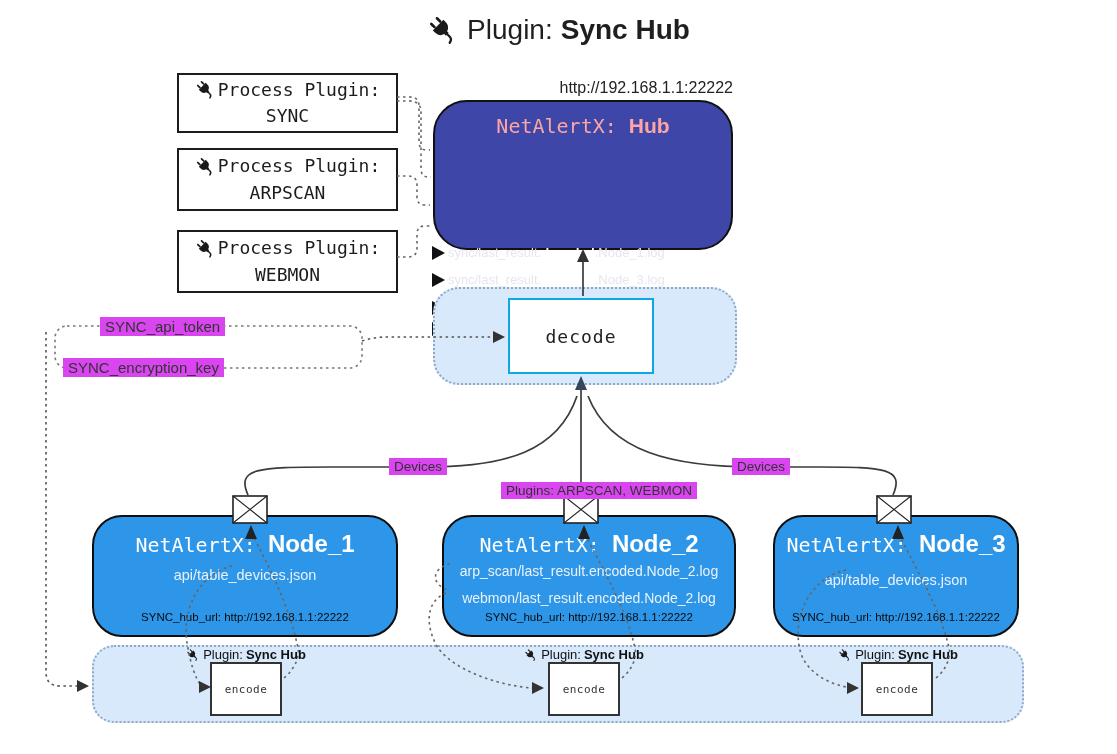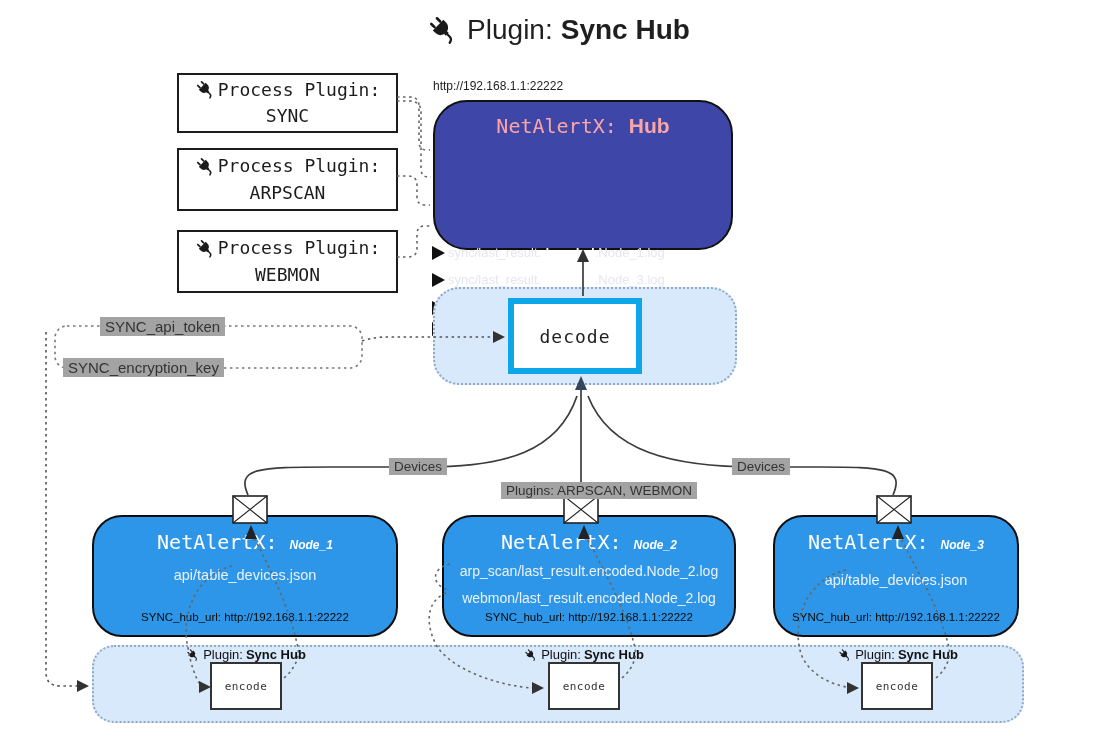--- a/index.html
+++ b/index.html
@@ -28,60 +28,60 @@
   .hub{position:absolute; left:433px; top:100px; width:300px; height:150px; background:var(--hub_fill);
        border:2.5px solid #111; border-radius:34px;}
   .hub-title{position:absolute; left:0; right:0; top:12px; text-align:center; color:#fca5a5;
              font-family:"DejaVu Sans Mono", monospace; font-size:20px;}
   .hub-title .name{font-family:"Liberation Sans", sans-serif; font-weight:bold; font-size:21px;}
   .hub-row{position:absolute; left:6px; display:flex; align-items:center; white-space:nowrap;
            font-size:13px; color:#E6E6F0;}
   .hub-row .tri{width:0; height:0; border-left:13px solid #111; border-top:7px solid transparent; border-bottom:7px solid transparent; margin-right:3px; margin-left:-9px;}
   .hub-row b{color:#fff;}
   #hubrow-0{top:143px;} #hubrow-1{top:170px;} #hubrow-2{top:198px;} #hubrow-3{top:219px;}
-  .hub-url{position:absolute; left:433px; top:79px; width:300px; text-align:left; font-size:12px; color:#222;}
+  .hub-url{position:absolute; left:433px; top:79px; width:300px; text-align:right; font-size:16px; color:#222;}
 
   
   .decode-wrap{position:absolute; left:433px; top:287px; width:304px; height:98px; background:var(--band_fill);
                border:2px dotted var(--band_border); border-radius:26px;}
-  .decode-box{position:absolute; left:508px; top:298px; width:134px; height:76px; background:#fff; border:6px solid #0ea5e9;
+  .decode-box{position:absolute; left:508px; top:298px; width:146px; height:76px; background:#fff; border:2px solid #0ea5e9;
               display:flex; align-items:center; justify-content:center;
               font-family:"DejaVu Sans Mono", monospace; font-size:18px; letter-spacing:1px; color:#222;}
 
   
-  .linelabel{position:absolute; z-index:3; background:#a3a3a3; padding:1px 5px; font-size:13.5px; color:#333; white-space:nowrap;}
+  .linelabel{position:absolute; z-index:3; background:#d946ef; padding:1px 5px; font-size:13.5px; color:#333; white-space:nowrap;}
   #lbl-api-token{left:100px; top:317px; font-size:15px;}
   #lbl-enc-key{left:63px; top:358px; font-size:15px;}
   #lbl-dev-left{left:389px; top:458px;}
   #lbl-dev-right{left:732px; top:458px;}
   #lbl-plugins{left:501px; top:482px;}
 
   
   .node{position:absolute; top:515px; height:122px; background:var(--node_fill); border:2px solid #0d0d0d; border-radius:30px;}
   #node-0{left:92px; width:306px;}
   #node-1{left:442px; width:294px;}
   #node-2{left:773px; width:246px;}
   .node-title{position:absolute; left:0; right:0; top:13px; text-align:center; color:#fff;
               font-family:"DejaVu Sans Mono", monospace; font-size:20px; white-space:nowrap;}
-  .node-title .name{font-family:"Liberation Sans", sans-serif; font-weight:bold; font-size:12px;font-style:italic;}
+  .node-title .name{font-family:"Liberation Sans", sans-serif; font-weight:bold; font-size:24px;}
   .node-file{position:absolute; left:0; right:0; text-align:center; color:#EAF2FC; font-size:14.5px; white-space:nowrap;}
   #node-0 .node-file{top:50px;}
   #node-1 .f0{top:46px; font-size:14px;}
   #node-1 .f1{top:73px; font-size:14px;}
   #node-2 .node-file{top:55px;}
   .node-url{position:absolute; left:0; right:0; bottom:12px; text-align:center; font-size:11.5px; color:#0a0a0a; white-space:nowrap;}
 
   
   .band{position:absolute; left:92px; top:645px; width:932px; height:78px; background:var(--band_fill);
         border:2px dotted var(--band_border); border-radius:22px;}
   .enc-label{position:absolute; top:647px; width:180px; display:flex; align-items:center; justify-content:center; gap:3px;
              font-size:13px; color:#111; white-space:nowrap;}
   .enc-label .name{font-weight:bold;}
   #enclbl-0{left:156px;} #enclbl-1{left:494px;} #enclbl-2{left:808px;}
-  .enc-box{position:absolute; top:662px; width:72px; height:48px; background:#fff; border:2px solid #333;
+  .enc-box{position:absolute; top:662px; width:72px; height:54px; background:#fff; border:2px solid #333;
            display:flex; align-items:center; justify-content:center;
            font-family:"DejaVu Sans Mono", monospace; font-size:11px; letter-spacing:0.5px; color:#333;}
   #enc-0{left:210px;} #enc-1{left:548px;} #enc-2{left:861px;}
 
   .overlay{position:absolute; left:0; top:0; z-index:2; pointer-events:none;}
   .hidden-defs{position:absolute; width:0; height:0; overflow:hidden;}
 </style>
 </head>
 <body>
 

